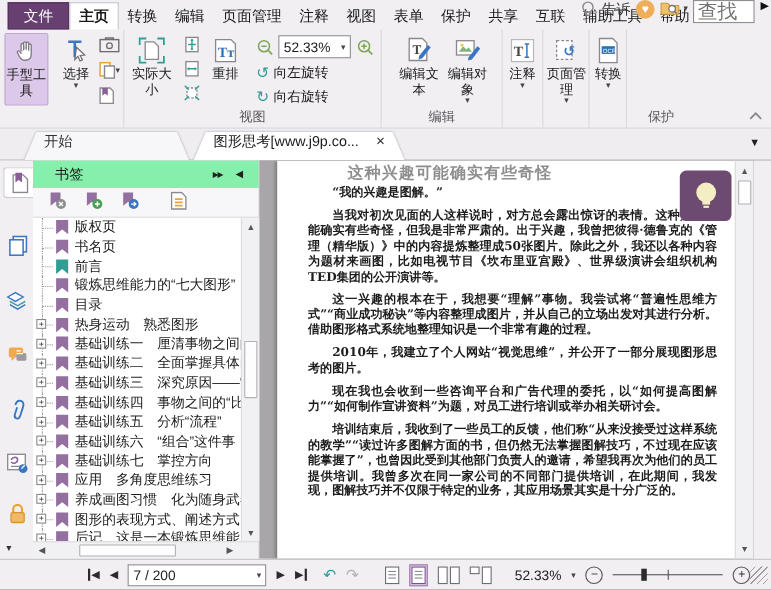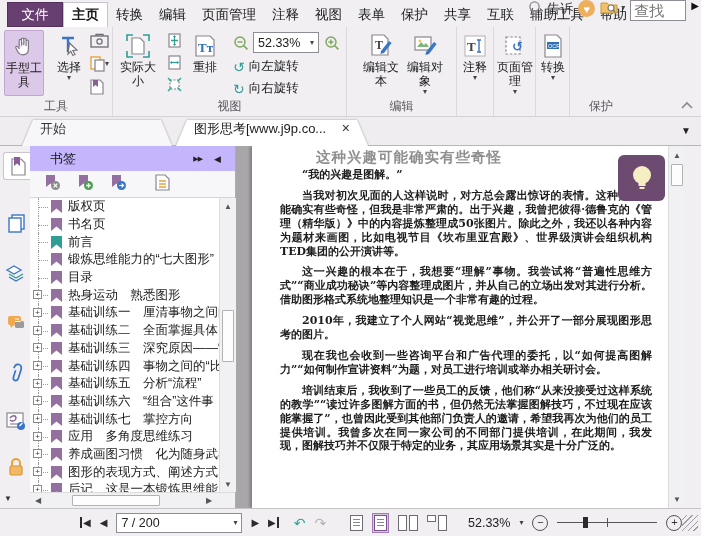--- a/index.html
+++ b/index.html
@@ -9,21 +9,21 @@
   
   .menubar{position:absolute;left:0;top:0;width:701px;height:27px;background:#f1eff2;}
   .filebtn{position:absolute;left:7px;top:2px;width:56px;height:25px;background:#683f71;color:#fff;
            display:flex;align-items:center;justify-content:center;font-size:13.5px;border:1px solid #53305c;box-sizing:border-box;}
   .menu-tabs{position:absolute;left:63px;top:2px;height:25px;display:flex;}
   .mtab{padding:0 8px;display:flex;align-items:center;font-size:13.5px;cursor:default;white-space:nowrap;text-align:center;}
   .mtab.active{background:#fff;border:1px solid #c8c4cc;border-bottom:none;font-weight:bold;}
   .menu-right{position:absolute;right:2px;top:0;height:27px;display:flex;align-items:flex-start;gap:5px;}
   .heart{width:17px;height:17px;border-radius:50%;background:#efaf5a;color:#fff;font-size:11px;
          display:flex;align-items:center;justify-content:center;}
-  .findbox{width:48px;height:19px;border:1px solid #8f8c93;background:#fff;font-size:15px;padding:0 3px;
+  .findbox{width:48px;height:19px;border:1px solid #8f8c93;background:#fff;font-size:18px;padding:0 3px;
            font-family:inherit;color:#222;}
   .caret{font-size:8px;color:#444;line-height:1;}
   
   .ribbon{position:absolute;left:0;top:27px;width:701px;height:90px;background:#f1eff2;border-bottom:1px solid #d4d1d7;box-sizing:border-box;}
   .rgroup{position:absolute;top:0;height:89px;border-right:1px solid #dbd8de;box-sizing:border-box;}
   .glabel{position:absolute;bottom:1px;left:0;right:0;text-align:center;font-size:12px;color:#5a575e;}
   .bigbtn{position:absolute;top:3px;width:40px;height:66px;display:flex;flex-direction:column;align-items:center;
           border-radius:2px;cursor:default;}
   .bigbtn .ic{height:28px;display:flex;align-items:center;justify-content:center;margin-top:2px;}
   .bigbtn .lb{font-size:12px;line-height:14px;text-align:center;width:36px;}
@@ -37,21 +37,21 @@
   .tabbar{position:absolute;left:0;top:117px;width:701px;height:29px;background:#efedf0;border-bottom:1px solid #b8b5bb;box-sizing:border-box;}
   .dtab-w{position:absolute;top:3px;height:26px;filter:drop-shadow(0 0 1px #a49fa8);}
   .dtab{height:26px;clip-path:polygon(11px 0,calc(100% - 11px) 0,100% 100%,0 100%);
         display:flex;padding:0 18px;font-size:13px;box-sizing:border-box;}
   
   .navstrip{position:absolute;left:0;top:146px;width:30px;height:362px;background:#f1eff2;}
   .navic{position:absolute;left:3px;width:25px;height:26px;display:flex;align-items:center;justify-content:center;}
   .navic.active{background:#fff;border:1px solid #c9c6cc;border-right:none;width:27px;left:3px;border-radius:3px 0 0 3px;box-sizing:content-box;}
   
   .bmpanel{position:absolute;left:30px;top:146px;width:206px;height:362px;background:#fff;border-right:1px solid #aeabb2;box-sizing:border-box;}
-  .bmhead{position:absolute;left:0;top:0;width:100%;height:25px;background:#c4b5fd;display:flex;align-items:center;font-size:13px;justify-content:center;}
+  .bmhead{position:absolute;left:0;top:0;width:100%;height:25px;background:#86efac;display:flex;align-items:center;font-size:13px;justify-content:center;}
   .bmtools{position:absolute;left:0;top:25px;width:100%;height:27px;background:#f7f6f8;border-bottom:1px solid #d8d5da;
            display:flex;align-items:center;gap:16px;padding-left:14px;box-sizing:border-box;}
   .bmlist{position:absolute;left:0;top:52px;width:189px;height:294px;overflow:hidden;background:#fff;}
   .bm-row{position:relative;height:17.7px;display:flex;align-items:center;}
   .bm-row::before{content:"";position:absolute;left:8px;top:0;bottom:0;border-left:1px dotted #9a9a9a;}
   .bm-row::after{content:"";position:absolute;left:8px;top:50%;width:10px;border-top:1px dotted #9a9a9a;}
   .bm-expand{position:absolute;left:3px;top:50%;margin-top:-5px;width:9px;height:9px;background:#fff;border:1px solid #8a8a8a;
              font-size:8px;line-height:8px;text-align:center;color:#333;z-index:2;box-sizing:border-box;display:none;}
   .bm-row.exp .bm-expand{display:block;}
   .bm-flag{margin-left:20px;width:13px;height:15px;flex:none;}
@@ -163,21 +163,20 @@
             <rect x="5" y="5" width="9" height="11" fill="#fff" stroke="#8a878e" stroke-width="1.3"></rect>
           </svg>
         <span class="caret">▾</span>
       </span>
       <span class="smallic" style="left:90px;top:52px;">
         <svg width="14" height="16" viewBox="0 0 14 16">
             <path d="M1 1h9l3 3v11H1z" fill="#fff" stroke="#8a878e" stroke-width="1.2"></path>
             <path d="M3 1h5v7l-2.5-2L3 8z" fill="#8a5e96"></path>
           </svg>
       </span>
-      <div class="glabel">工具</div>
     </div>
 
     <div class="rgroup" style="left:113px;width:234px;">
       <div class="bigbtn" style="left:5px;">
         <span class="ic">
           <svg width="26" height="26" viewBox="0 0 26 26">
               <path d="M7 5h8l4 4v12H7z" fill="#fff" stroke="#8a878e" stroke-width="1.2"></path>
               <path d="M2 8V2h6M24 8V2h-6M2 18v6h6M24 18v6h-6" fill="none" stroke="#2f9e94" stroke-width="1.6"></path>
             </svg>
         </span>

